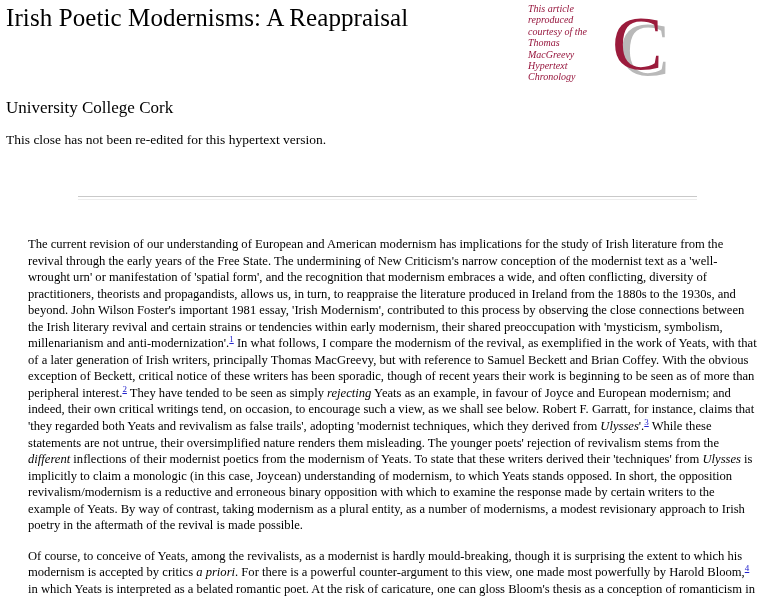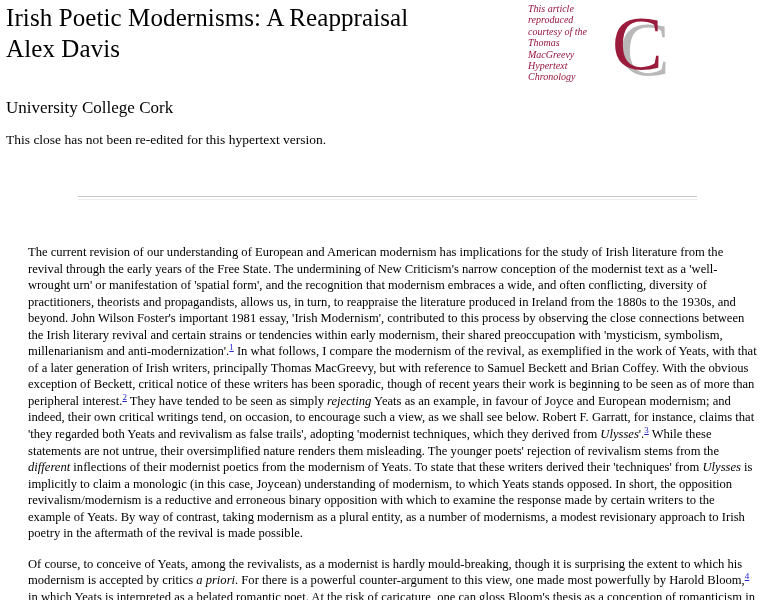--- a/index.html
+++ b/index.html
@@ -129,21 +129,21 @@
     position: absolute;
     left: 28px;
     top: 236px;
     width: 731px;
     font-size: 12.6px;
     line-height: 16.55px;
     text-align: left;
   }
 
   .body-text p {
-    margin: 8px 0 14px 0;
+    margin: 0 0 14px 0;
   }
 
   em { font-style: italic; }
 
   a.footnote-ref {
     color: #2222cc;
     text-decoration: underline;
     font-size: 9px;
     vertical-align: super;
     line-height: 0;
@@ -151,21 +151,20 @@
 </style>
 </head>
 <body>
 
 <div class="page">
 
   <div class="masthead">
 
     <div class="title-block">
       <h1 class="doc-title">Irish Poetic Modernisms: A Reappraisal</h1>
-      <h1 class="doc-author">Alex Davis</h1>
     </div>
 
     <div class="courtesy-logo">
       <div class="courtesy-note" style="color: rgb(150, 21, 60);">This article reproduced courtesy of the Thomas MacGreevy Hypertext Chronology</div>
       <div class="logo-c">
         <span class="glyph shadow" style="color: rgb(185, 185, 185);">C</span>
         <span class="glyph" style="color: rgb(155, 27, 60);">C</span>
       </div>
     </div>
 

